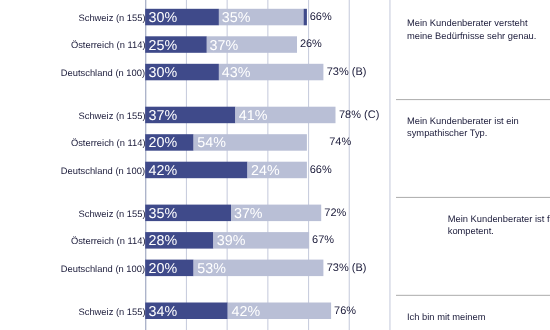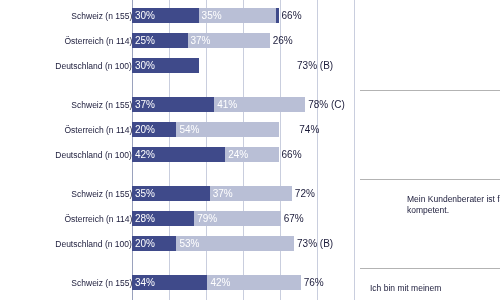--- a/index.html
+++ b/index.html
@@ -60,21 +60,21 @@
   .bars {
     position: absolute;
     left: 132px;
     top: 0;
     height: 15px;
   }
   .seg {
     position: absolute;
     top: 0;
     height: 15px;
-    font-size: 10px;
+    font-size: 13px;
     color: #ffffff;
     line-height: 15px;
     box-sizing: border-box;
   }
   .seg span {
     position: absolute;
     left: 3px;
     top: 0;
   }
   .seg.s1 { background: #3f4a8a; }
@@ -164,20 +164,23 @@
           <div class="seg s3" style="left: 137.64px; width: 0px;"></div>
         </div>
         <div class="total-out" style="left: 272.64px;">26%</div>
       </div>
       <div class="row" style="top: 58px;">
         <div class="row-label">Deutschland (n 100) (C)</div>
         <div class="bars" style="width: 162.06px;">
           <div class="seg s1" style="left: 0px; width: 66.6px;">
             <span>30%</span>
           </div>
+          <div class="seg s2" style="left: 66.6px; width: 95.46px;">
+            <span>43%</span>
+          </div>
           <div class="seg s3" style="left: 162.06px; width: 0px;"></div>
         </div>
         <div class="total-out" style="left: 297.06px;">73% (B)</div>
       </div>
       <div class="row" style="top: 97px;">
         <div class="row-label">Schweiz (n 155) (A)</div>
         <div class="bars" style="width: 173.16px;">
           <div class="seg s1" style="left: 0px; width: 82.14px;">
             <span>37%</span>
           </div>
@@ -227,21 +230,21 @@
         </div>
         <div class="total-out" style="left: 294.84px;">72%</div>
       </div>
       <div class="row" style="top: 211px;">
         <div class="row-label">Österreich (n 114) (B)</div>
         <div class="bars" style="width: 148.74px;">
           <div class="seg s1" style="left: 0px; width: 62.16px;">
             <span>28%</span>
           </div>
           <div class="seg s2" style="left: 62.16px; width: 86.58px;">
-            <span>79%</span>
+            <span>39%</span>
           </div>
           <div class="seg s3" style="left: 148.74px; width: 0px;"></div>
         </div>
         <div class="total-out" style="left: 283.74px;">67%</div>
       </div>
       <div class="row" style="top: 236px;">
         <div class="row-label">Deutschland (n 100) (C)</div>
         <div class="bars" style="width: 162.06px;">
           <div class="seg s1" style="left: 0px; width: 44.4px;">
             <span>20%</span>
@@ -263,20 +266,22 @@
             <span>42%</span>
           </div>
           <div class="seg s3" style="left: 168.72px; width: 0px;"></div>
         </div>
         <div class="total-out" style="left: 303.72px;">76%</div>
       </div>
     </div>
 
   <div class="sep-v"></div>
   <div class="statement-col" id="statements-layer">
+      <div class="statement" style="top: 16px;">Mein Kundenberater versteht meine Bedürfnisse sehr genau.</div>
+      <div class="statement" style="top: 105px;">Mein Kundenberater ist ein sympathischer Typ.</div>
       <div class="statement" style="top: 194px; margin-left: 37px;">Mein Kundenberater ist fachlich kompetent.</div>
       <div class="statement" style="top: 283px;">Ich bin mit meinem</div>
     </div>
 
 <div class="sep" style="top: 90px;"></div>
     <div class="sep" style="top: 179px;"></div>
     <div class="sep" style="top: 268px;"></div>
   </div>
 
 </body></html>

